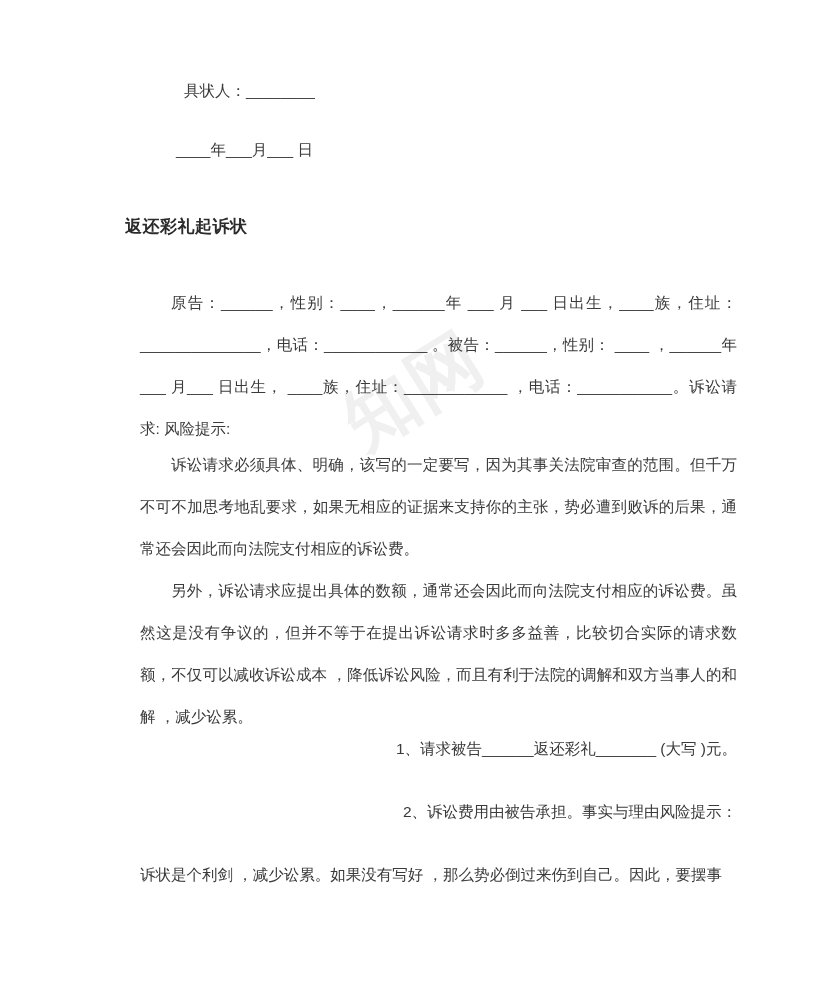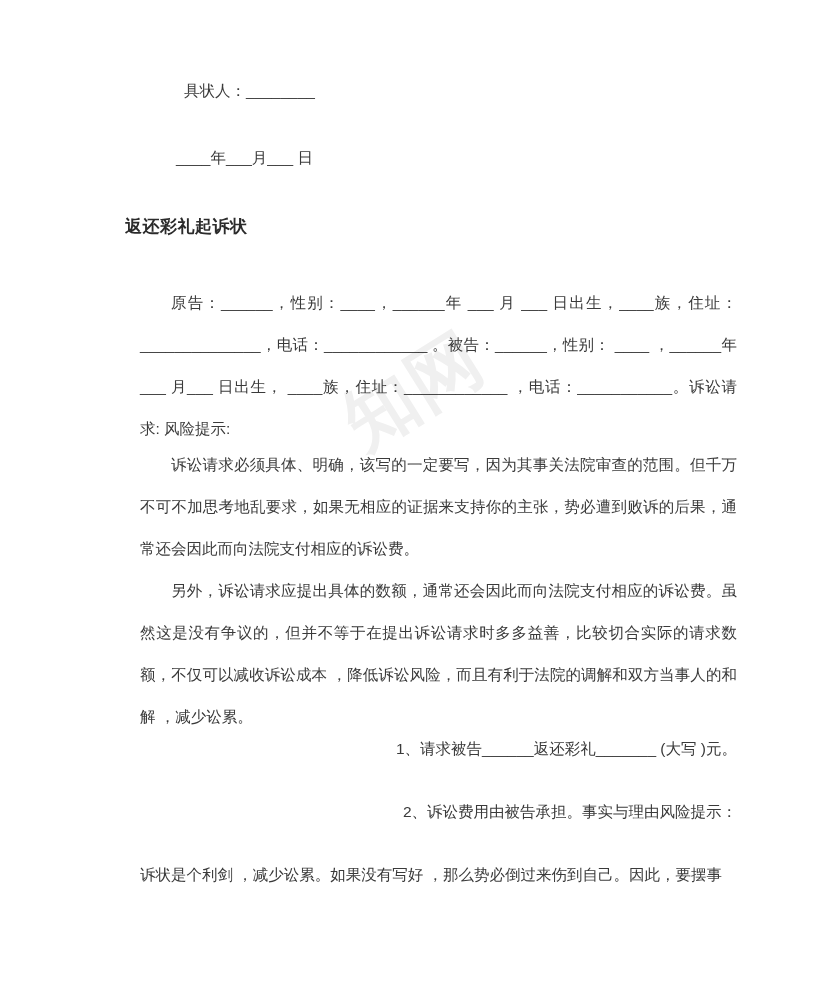--- a/index.html
+++ b/index.html
@@ -58,21 +58,21 @@
   .line-sig {
     position: absolute;
     left: 0;
     font-size: 15.5px;
     line-height: 22px;
     color: #3a3a3a;
     white-space: pre;
     margin-left: 48px;
   }
   .line-sig-1 { top: 80px; left: 8px; }
-  .line-sig-2 { top: 147px; left: 0px; }
+  .line-sig-2 { top: 139px; left: 0px; }
 
   .title {
     position: absolute;
     left: -3px;
     top: 203px;
     font-size: 17px;
     font-weight: bold;
     color: #2b2b2b;
     letter-spacing: 0.5px;
     line-height: 26px;

